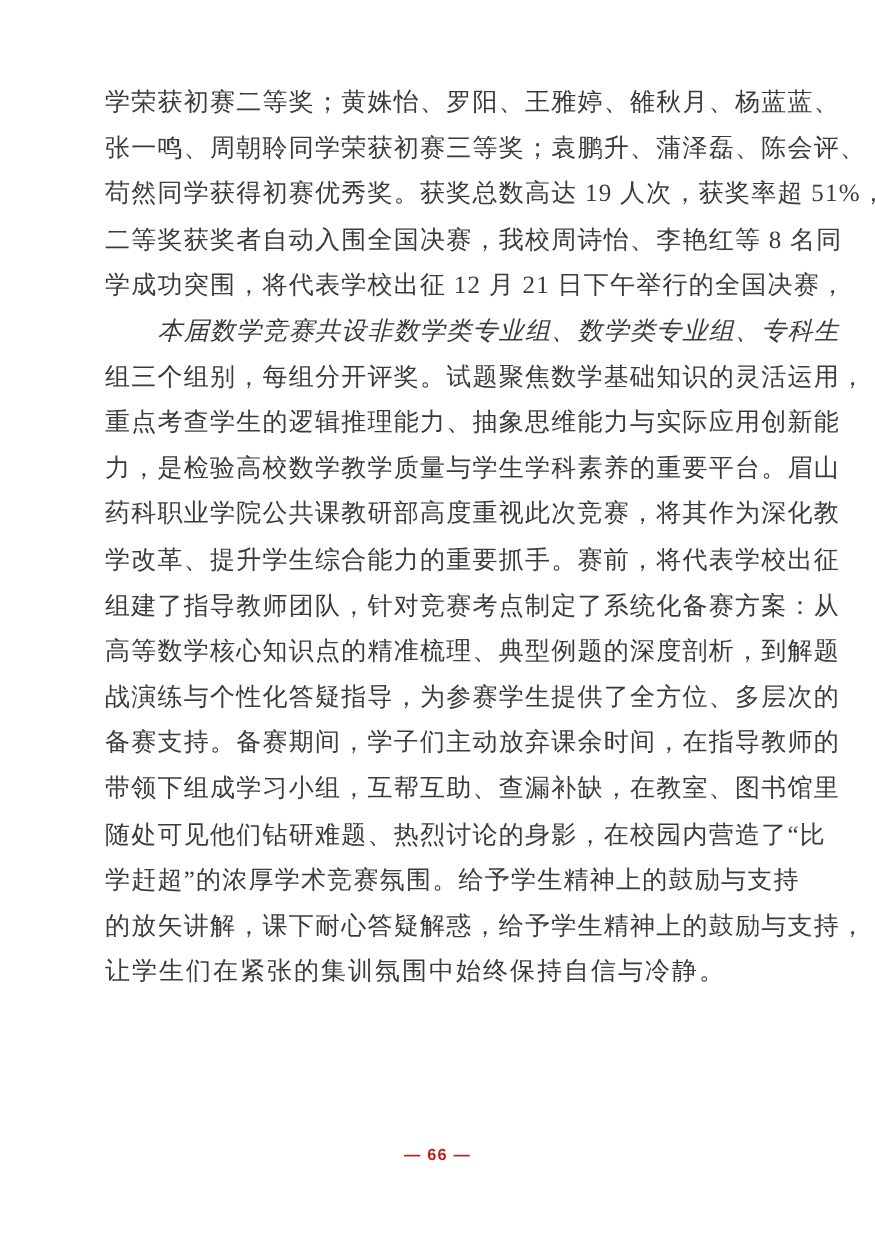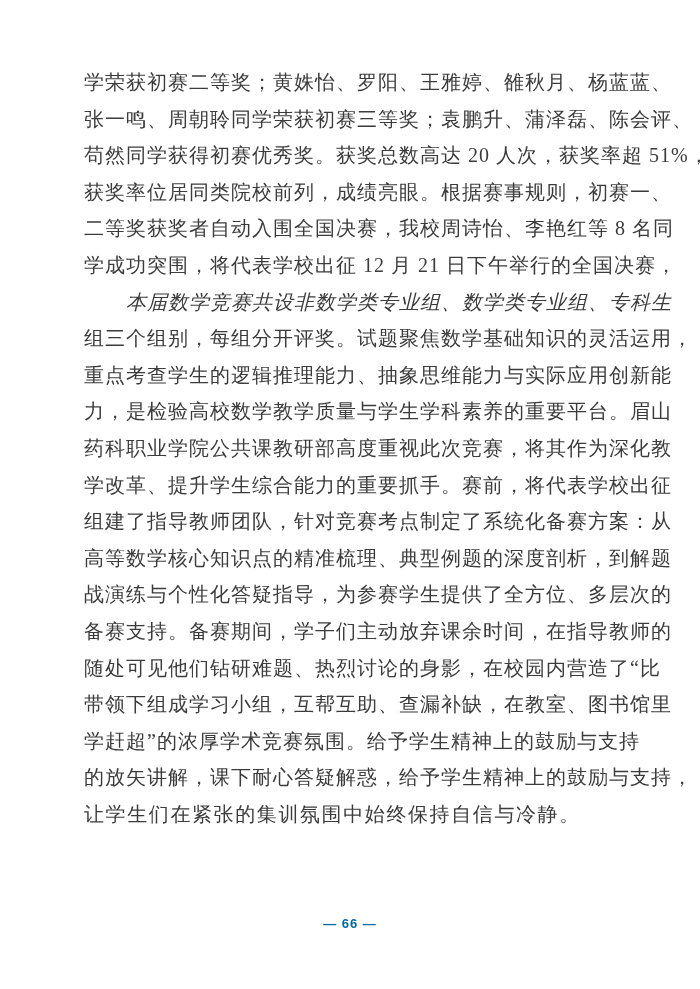--- a/index.html
+++ b/index.html
@@ -45,48 +45,47 @@
   }
   .footer {
     position: absolute;
     left: 0;
     top: 916px;
     width: 700px;
     text-align: center;
     font-family: "Liberation Sans", sans-serif;
     font-weight: 600;
     font-size: 13px;
-    color: #0369a1;
+    color: #b91c1c;
     letter-spacing: 1px;
   }
 </style>
 </head>
 <body>
 
 <div class="page">
 
   <div class="text-block">
     <div class="line">学荣获初赛二等奖；黄姝怡、罗阳、王雅婷、雒秋月、杨蓝蓝、</div>
     <div class="line">张一鸣、周朝聆同学荣获初赛三等奖；袁鹏升、蒲泽磊、陈会评、</div>
-    <div class="line">苟然同学获得初赛优秀奖。获奖总数高达 20 人次，获奖率超 51%，</div>
-    <div class="line">获奖率位居同类院校前列，成绩亮眼。根据赛事规则，初赛一、</div>
+    <div class="line">苟然同学获得初赛优秀奖。获奖总数高达 19 人次，获奖率超 51%，</div>
     <div class="line">二等奖获奖者自动入围全国决赛，我校周诗怡、李艳红等 8 名同</div>
     <div class="line">学成功突围，将代表学校出征 12 月 21 日下午举行的全国决赛，</div>
     <div class="line indent">本届数学竞赛共设非数学类专业组、数学类专业组、专科生</div>
     <div class="line">组三个组别，每组分开评奖。试题聚焦数学基础知识的灵活运用，</div>
     <div class="line">重点考查学生的逻辑推理能力、抽象思维能力与实际应用创新能</div>
     <div class="line">力，是检验高校数学教学质量与学生学科素养的重要平台。眉山</div>
     <div class="line">药科职业学院公共课教研部高度重视此次竞赛，将其作为深化教</div>
     <div class="line">学改革、提升学生综合能力的重要抓手。赛前，将代表学校出征</div>
     <div class="line">组建了指导教师团队，针对竞赛考点制定了系统化备赛方案：从</div>
     <div class="line">高等数学核心知识点的精准梳理、典型例题的深度剖析，到解题</div>
     <div class="line">战演练与个性化答疑指导，为参赛学生提供了全方位、多层次的</div>
     <div class="line">备赛支持。备赛期间，学子们主动放弃课余时间，在指导教师的</div>
+    <div class="line">带领下组成学习小组，互帮互助、查漏补缺，在教室、图书馆里</div>
     <div class="line">随处可见他们钻研难题、热烈讨论的身影，在校园内营造了“比</div>
-    <div class="line">带领下组成学习小组，互帮互助、查漏补缺，在教室、图书馆里</div>
     <div class="line">学赶超”的浓厚学术竞赛氛围。给予学生精神上的鼓励与支持</div>
     <div class="line">的放矢讲解，课下耐心答疑解惑，给予学生精神上的鼓励与支持，</div>
     <div class="line para-end">让学生们在紧张的集训氛围中始终保持自信与冷静。</div>
   </div>
 
   <div class="footer">— 66 —</div>
 
 </div>
 
 </body></html>

